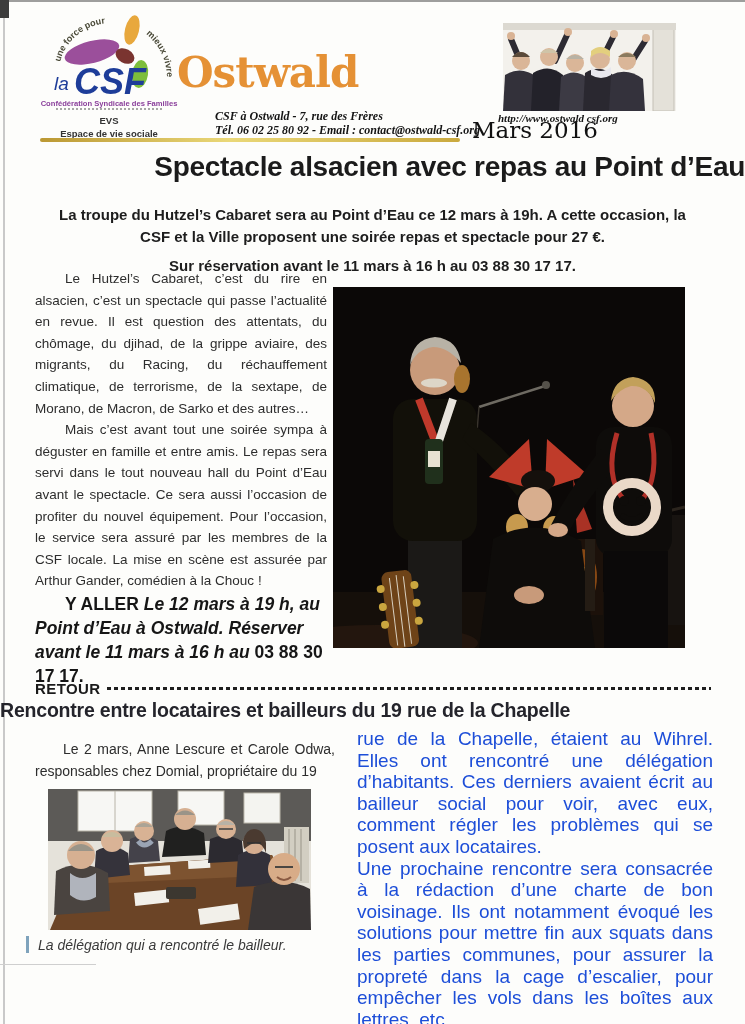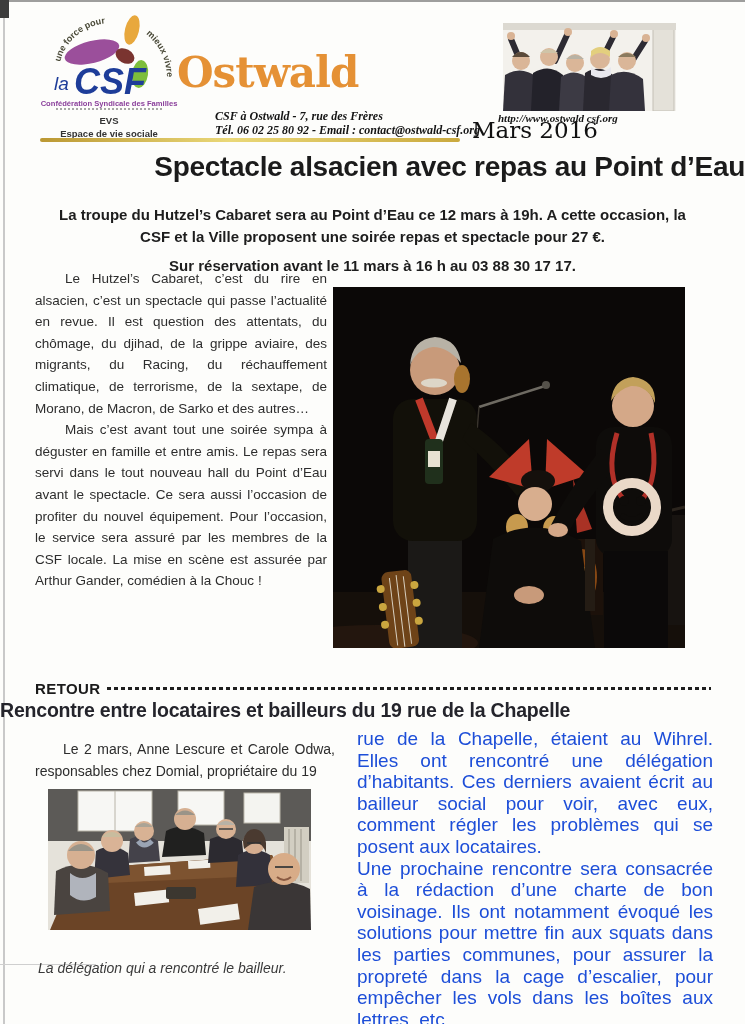--- a/index.html
+++ b/index.html
@@ -48,21 +48,21 @@
   .retour-dashes{flex:1;height:3px;
         background:repeating-linear-gradient(90deg,#1f1f1f 0 4px,transparent 4px 7px);}
 
   
   .headline2{left:0;top:699px;width:745px;font-size:19.5px;font-weight:bold;
         color:#24242b;letter-spacing:-.2px;white-space:nowrap;}
   .col-left2{left:35px;top:739px;width:300px;font-size:14px;line-height:21.6px;
         text-align:justify;color:#2d2d2d;}
   .col-left2 p{margin:0;text-indent:28px;}
   .meeting-photo{left:48px;top:789px;width:263px;height:141px;}
-  .caption-row{left:38px;top:936px;width:300px;display:flex;align-items:stretch;gap:23px;flex-direction:column;}
+  .caption-row{left:26px;top:936px;width:300px;display:flex;align-items:stretch;gap:9px;}
   .caption-bar{width:3px;background:var(--caption-bar-blue,#7FA3BC);}
   .caption-text{font-style:italic;font-size:14px;color:#3a3a3a;padding-top:1px;}
   .col-right2{left:357px;top:728px;width:356px;font-size:19px;line-height:21.6px;
         text-align:justify;color:#1d4ed8;}
   .col-right2 p{margin:0;}
 
   svg text{font-family:"Liberation Sans",sans-serif;}
 </style>
 </head>
 <body>
@@ -155,20 +155,21 @@
   <div class="abs headline1">Spectacle alsacien avec repas au Point d’Eau</div>
 
   <div class="abs intro">
     <p>La troupe du Hutzel’s Cabaret sera au Point d’Eau ce 12 mars à 19h. A cette occasion, la CSF et la Ville proposent une soirée repas et spectacle pour 27 €.</p>
     <p>Sur réservation avant le 11 mars à 16 h au 03 88 30 17 17.</p>
   </div>
 
   <div class="abs col-left1">
     <p>Le Hutzel’s Cabaret, c’est du rire en alsacien, c’est un spectacle qui passe l’actualité en revue. Il est question des attentats, du chômage, du djihad, de la grippe aviaire, des migrants, du Racing, du réchauffement climatique, de terrorisme, de la sextape, de Morano, de Macron, de Sarko et des autres…</p>
     <p>Mais c’est avant tout une soirée sympa à déguster en famille et entre amis. Le repas sera servi dans le tout nouveau hall du Point d’Eau avant le spectacle. Ce sera aussi l’occasion de profiter du nouvel équipement. Pour l’occasion, le service sera assuré par les membres de la CSF locale.  La mise en scène est assurée par Arthur Gander, comédien à la Chouc !</p>
+    <p class="go-block"><span class="lbl">Y ALLER</span> <em>Le 12 mars à 19 h, au Point d’Eau à Ostwald. Réserver avant le 11 mars à 16 h au</em> <span>03 88 30 17 17.</span></p>
   </div>
 
   <div class="abs main-photo">
     <svg width="352" height="361" viewBox="0 0 352 361" preserveAspectRatio="none">
       <rect width="352" height="361" fill="#0b0807"></rect>
       <rect y="305" width="352" height="56" fill="#150f0a"></rect>
       <ellipse cx="45" cy="356" rx="100" ry="18" fill="#2a1a10" opacity=".7"></ellipse>
 
       <rect x="228" y="252" width="42" height="76" fill="#1c110a"></rect>
       <ellipse cx="249" cy="290" rx="15" ry="28" fill="#b56018" opacity=".7"></ellipse>

